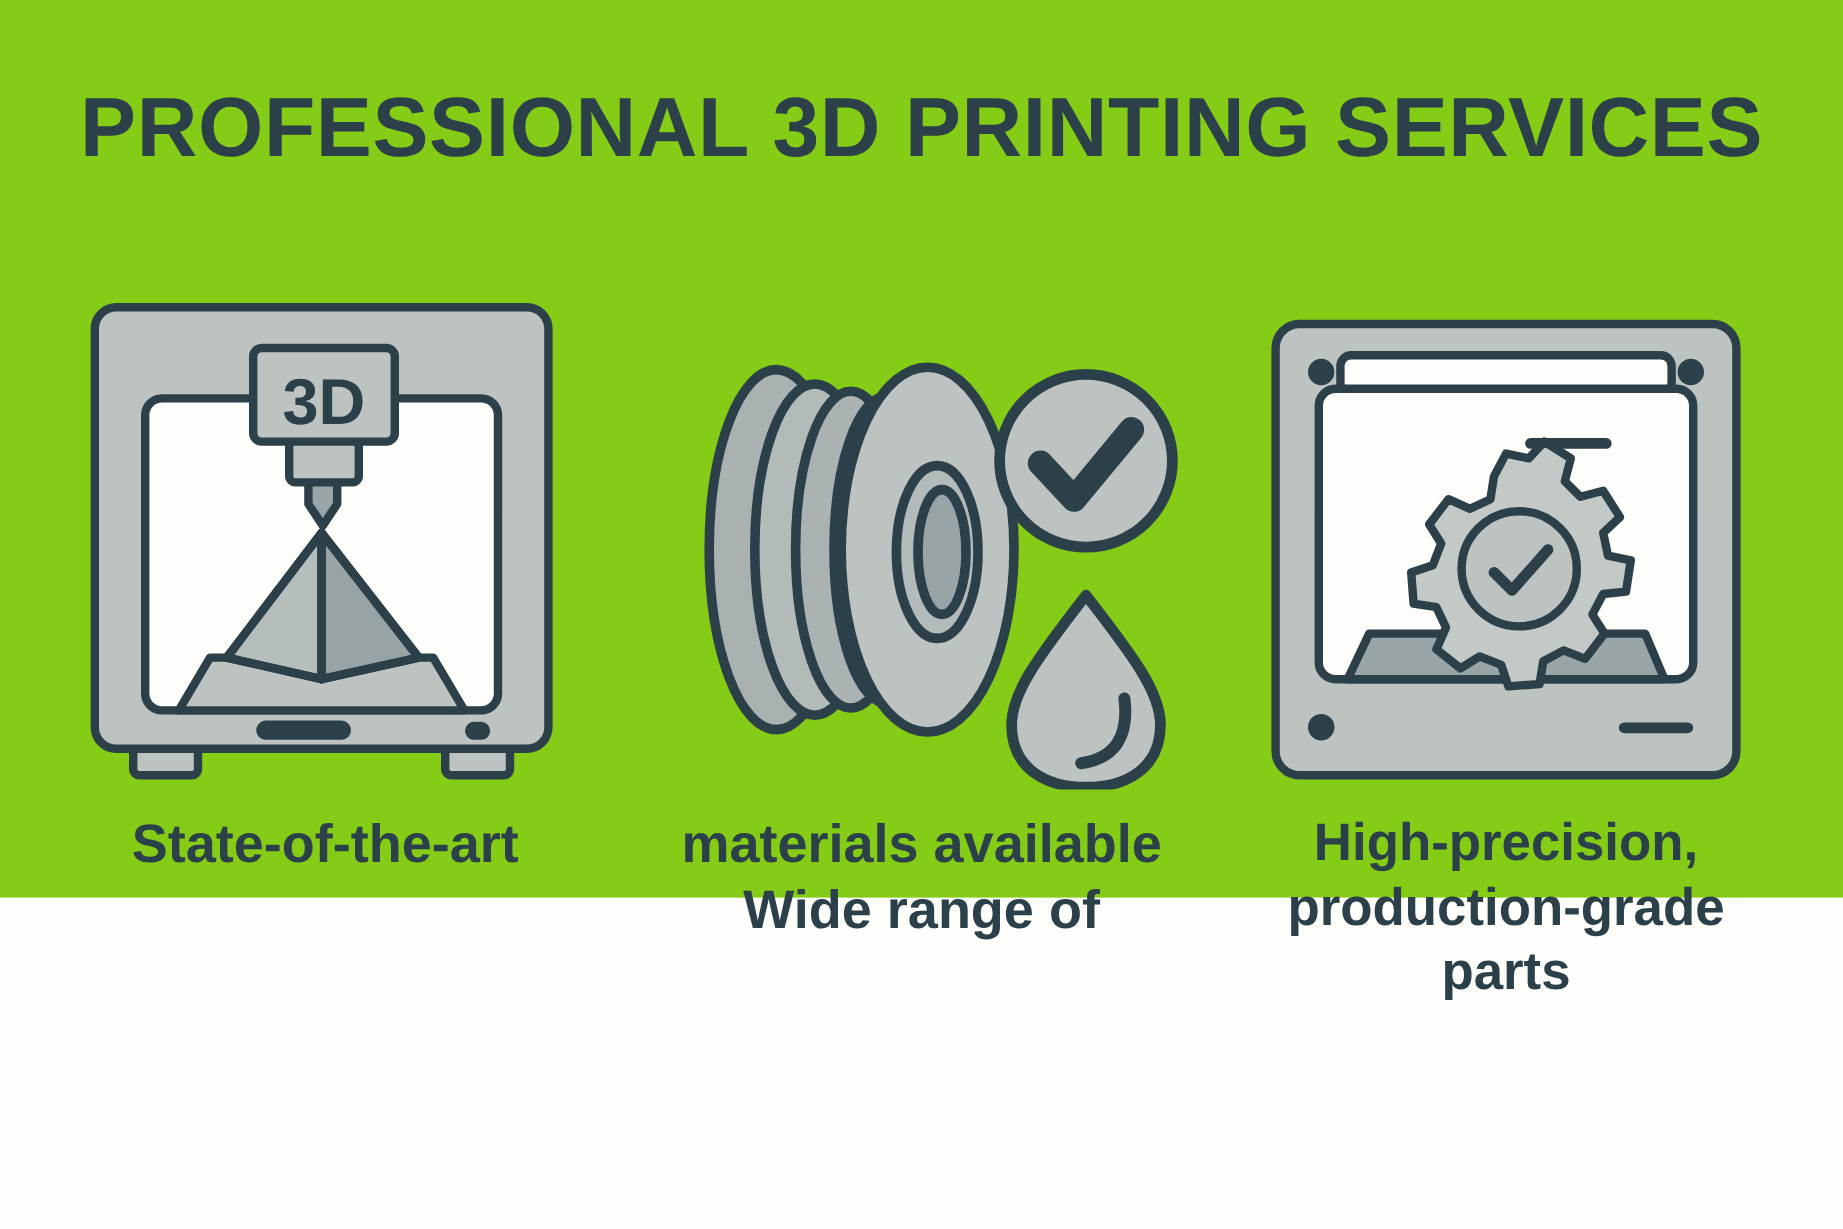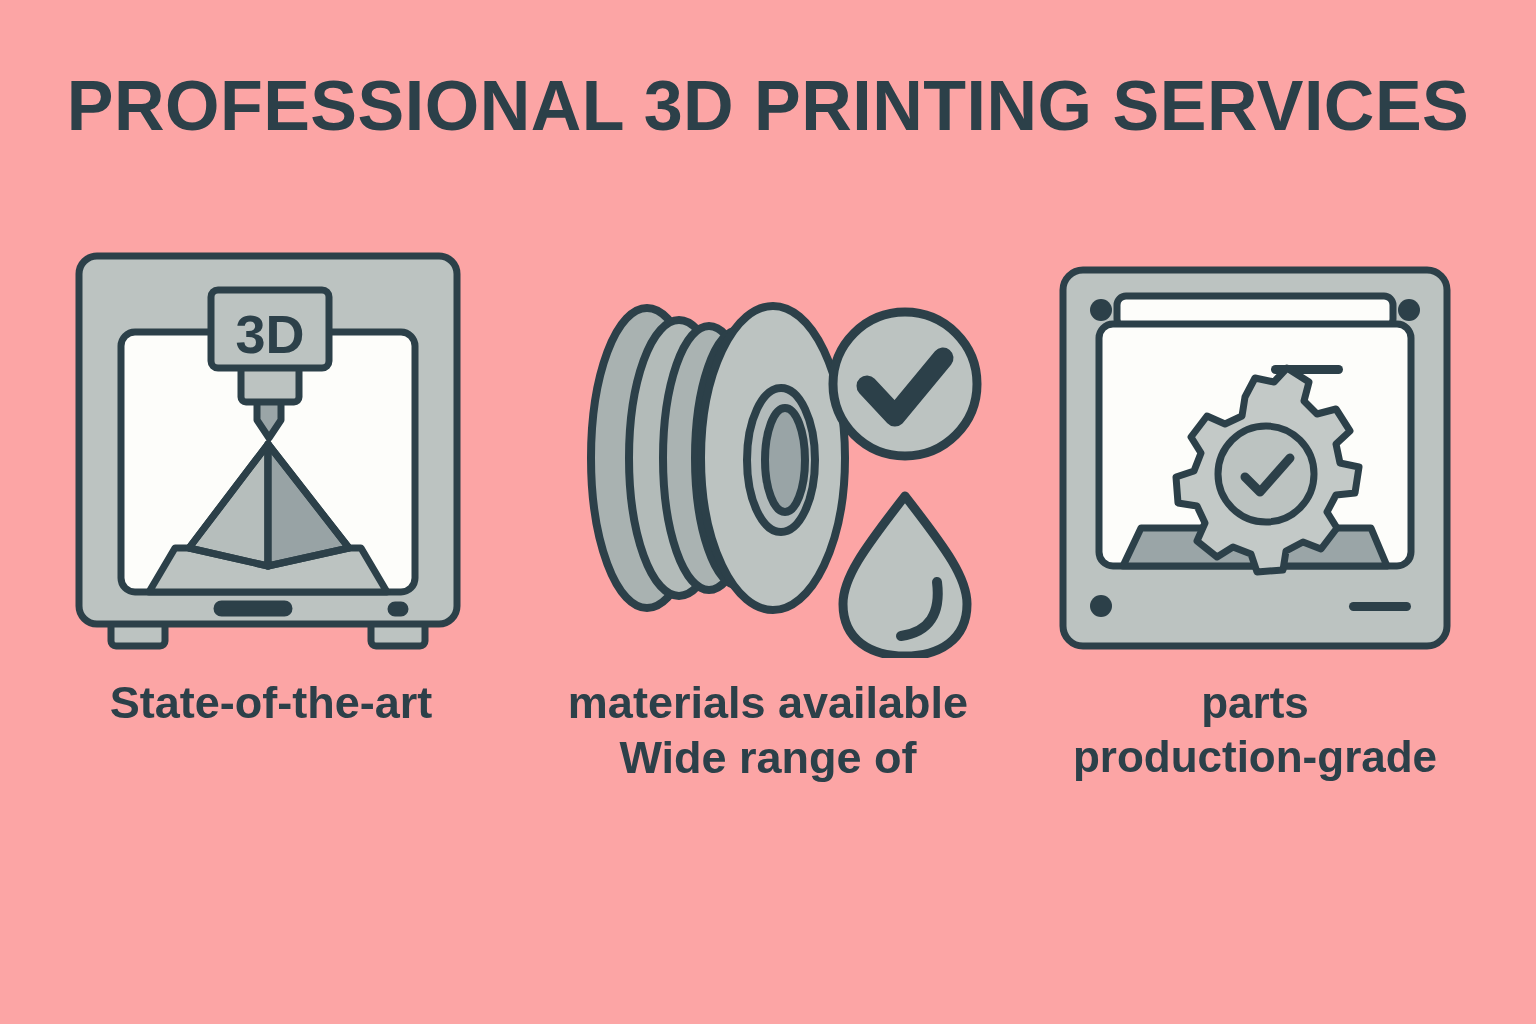--- a/index.html
+++ b/index.html
@@ -9,22 +9,22 @@
   body {
     width: 1536px;
     height: 1024px;
     background: #fdfdfa;
     font-family: "Liberation Sans", sans-serif;
     overflow: hidden;
   }
   .poster {
     position: relative;
     width: 1536px;
-    height: 1024px;
-    background: #fca5a5;
+    height: 748px;
+    background: #84cc16;
   }
   .title {
     position: absolute;
     left: 0;
     top: 66px;
     width: 1536px;
     text-align: center;
     font-size: 70px;
     font-weight: bold;
     letter-spacing: 0.5px;
@@ -187,19 +187,20 @@
                        L 146 195 L 136 179 L 152 158 L 170 166 L 187 158 L 190 139 Z" fill="#c3c9c7" stroke="#2c4049" stroke-width="7"></path>
               <circle cx="211" cy="216" r="48" fill="#bcc3c1" stroke="#2c4049" stroke-width="7"></circle>
               <path d="M 190 219 L 205 234 L 235 200" fill="none" stroke="#2c4049" stroke-width="9" stroke-linecap="round" stroke-linejoin="round"></path>
             </g>
 
             <rect x="294" y="344" width="62" height="9" rx="4.5" fill="#2c4049" stroke="none"></rect>
           </g>
         </svg>
       </div>
       <div class="caption caption-3">
+        <div>High-precision,</div>
+        <div>production-grade</div>
         <div>parts</div>
-        <div>production-grade</div>
       </div>
     </div>
 
   </div>
 </div>
 
 </body></html>

